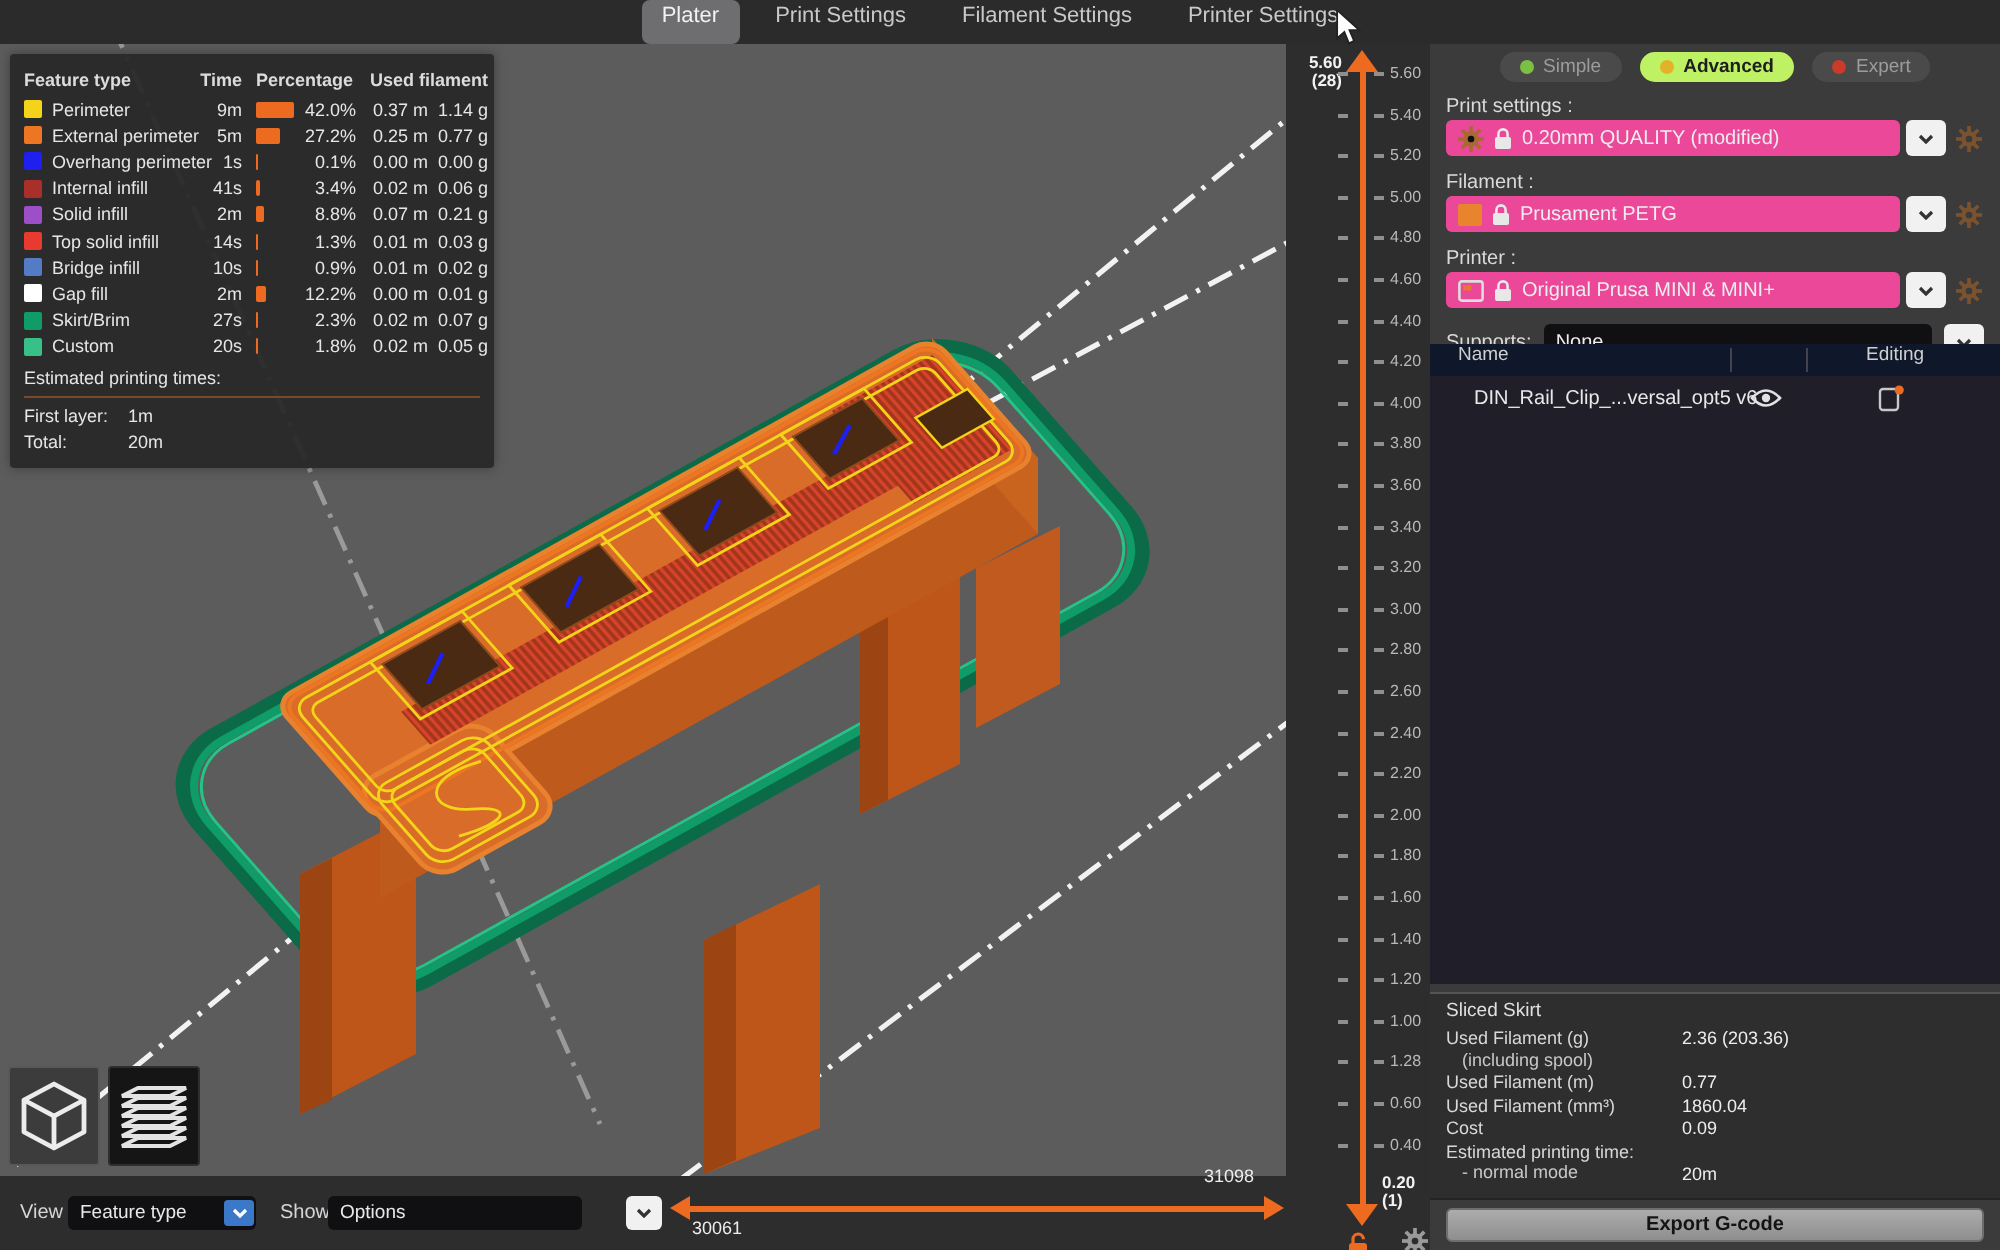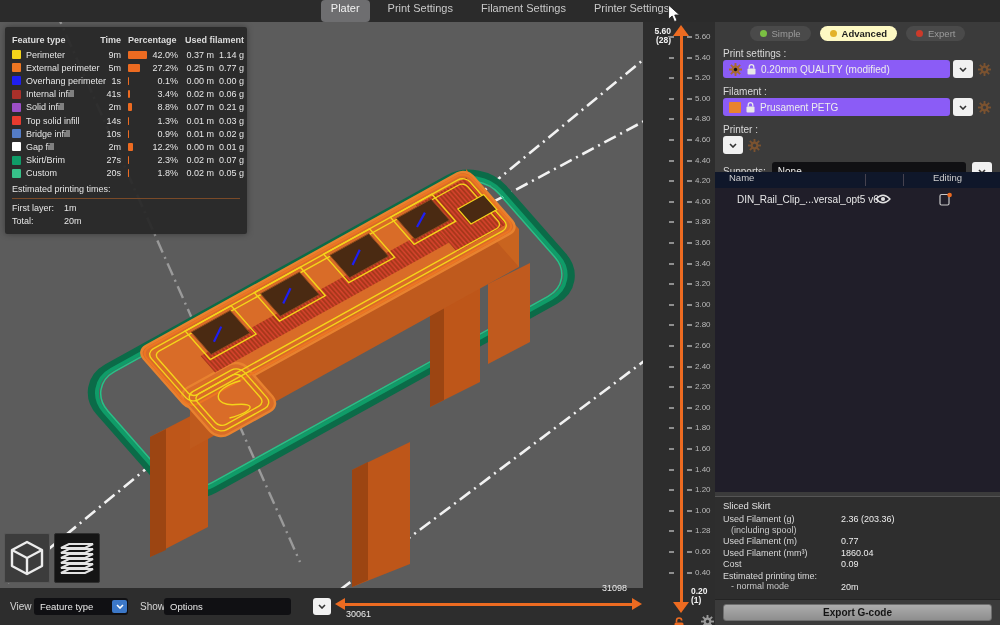--- a/index.html
+++ b/index.html
@@ -65,25 +65,25 @@
   .vtick .d1{position:absolute;left:26px;top:4px;width:5px;height:2px;background:#8F8F8F;}
   .vtick .d2{position:absolute;left:44px;top:4px;width:5px;height:2px;background:#8F8F8F;}
   .vtick .tl{position:absolute;left:52px;top:0;font-size:8px;color:#B9B9B9;}
   #vlock{position:absolute;left:30px;top:594px;}
   #vgear{position:absolute;left:58px;top:592px;}
   
   #rightpanel{position:absolute;left:715px;top:22px;width:285px;height:603px;background:#3B3B3B;font-size:10px;}
   #modes{position:absolute;left:0;top:4px;width:285px;display:flex;justify-content:center;gap:9px;}
   .mode{height:15px;border-radius:8px;background:#4A4A4A;color:#9C9C9C;display:flex;align-items:center;
         gap:5px;padding:0 10px;font-size:9.5px;}
-  .mode.active{background:#fef9c3;color:#1E1E1E;font-weight:bold;}
+  .mode.active{background:#bef264;color:#1E1E1E;font-weight:bold;}
   .mode .dot{width:7px;height:7px;border-radius:50%;}
   .rp-label{position:absolute;left:8px;color:#DADADA;font-size:10px;}
   .rp-comborow{position:absolute;left:8px;width:269px;height:18px;display:flex;gap:3px;align-items:center;}
-  .rp-combo{flex:1;height:18px;background:#8b5cf6;border-radius:3px;display:flex;align-items:center;
+  .rp-combo{flex:1;height:18px;background:#ec4899;border-radius:3px;display:flex;align-items:center;
             gap:5px;padding:0 6px;box-sizing:border-box;color:#EDEDED;font-size:10px;white-space:nowrap;overflow:hidden;}
   .rp-chev{width:20px;height:18px;background:#F1F1F1;border-radius:3px;display:flex;align-items:center;justify-content:center;flex:none;}
   .rp-gear{width:16px;height:18px;display:flex;align-items:center;justify-content:center;flex:none;}
   .swatch{width:12px;height:11px;border-radius:1px;flex:none;}
   #supports-row,#infill-row{position:absolute;left:8px;width:269px;display:flex;align-items:center;gap:6px;}
   .mini-combo{height:18px;background:#101013;border-radius:3px;display:flex;align-items:center;
               padding:0 6px;color:#EDEDED;font-size:10px;box-sizing:border-box;}
   .checkbox{width:13px;height:13px;background:#8F8F8F;border:1px solid #A8A8A8;border-radius:2.5px;}
   #obj-header{position:absolute;left:0;top:150px;width:285px;height:16px;background:#0f172a;color:#CFCFCF;
               font-size:9.5px;display:flex;align-items:flex-start;}
@@ -632,20 +632,31 @@
               <line x1="12" y1="2" x2="2" y2="12"></line>
             </g>
           <circle cx="7" cy="7" r="4.2" fill="#7A5230"></circle>
             <circle cx="7" cy="7" r="1.8" fill="#3B3B3B"></circle>
         </svg>
       </div>
     </div>
 
     <div class="rp-label" style="top:102px">Printer :</div>
     <div class="rp-comborow" style="top:114px">
+      <div class="rp-combo">
+        <svg width="13" height="11" viewBox="0 0 13 11">
+          <rect x="0.7" y="0.7" width="11.6" height="9.6" rx="1.2" fill="none" stroke="#DDDDDD" stroke-width="1.3"></rect>
+          <rect x="2.6" y="2.6" width="4" height="2.6" fill="#E8782A"></rect>
+        </svg>
+        <svg width="9" height="11" viewBox="0 0 9 11">
+          <rect x="0.5" y="4.5" width="8" height="6" rx="1" fill="#E8E8E8"></rect>
+          <path d="M2.2 4.5 V3 a2.3 2.3 0 0 1 4.6 0 V4.5" fill="none" stroke="#E8E8E8" stroke-width="1.3"></path>
+        </svg>
+        <span>Original Prusa MINI &amp; MINI+</span>
+      </div>
       <div class="rp-chev">
         <svg width="8" height="5" viewBox="0 0 8 5">
             <polyline points="1,1 4,4 7,1" fill="none" stroke="#333" stroke-width="1.6"></polyline>
           </svg>
       </div>
       <div class="rp-gear">
         <svg width="13" height="13" viewBox="0 0 14 14">
           <g stroke="#7A5230" stroke-width="2">
               <line x1="7" y1="0" x2="7" y2="14"></line>
               <line x1="0" y1="7" x2="14" y2="7"></line>

